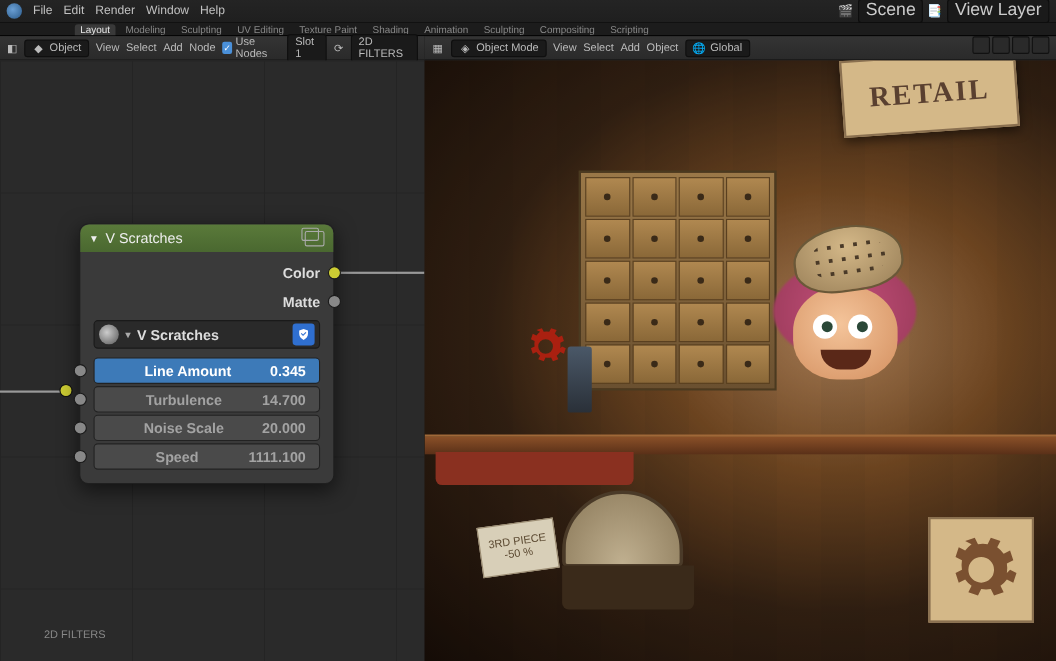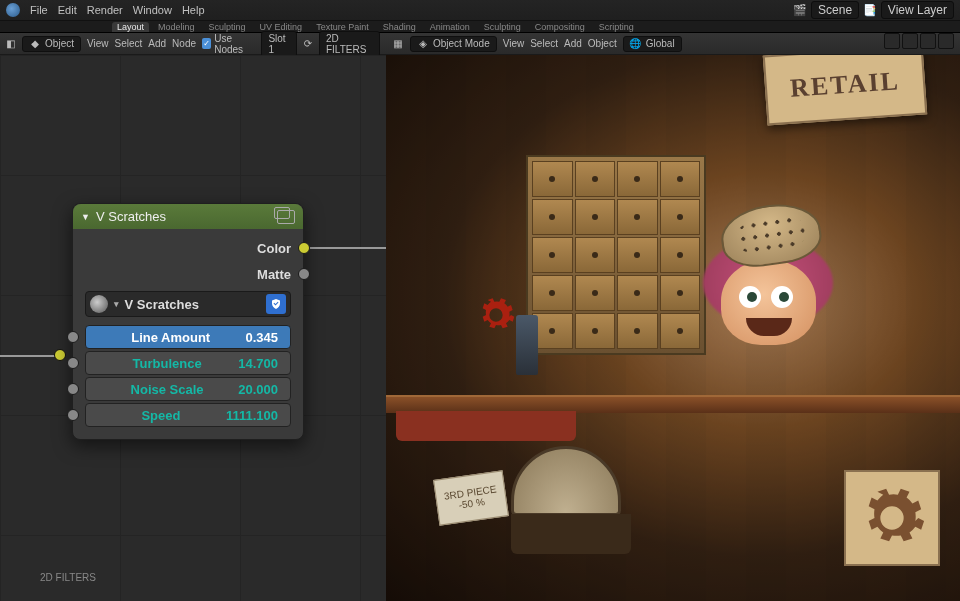--- a/index.html
+++ b/index.html
@@ -3,24 +3,24 @@
 <meta charset="utf-8">
 <style>
 * { margin: 0; padding: 0; box-sizing: border-box; font-family: -apple-system, "Segoe UI", sans-serif; }
 body { width: 960px; height: 601px; background: #2a2a2a; overflow: hidden; position: relative; }
 
 
 .menubar { height: 21px; background: linear-gradient(#242424,#1f1f1f); display: flex; align-items: center; padding: 0 6px; border-bottom: 1px solid #111; color: #c0c0c0; font-size: 11px; gap: 10px; }
 .menubar .logo { width: 14px; height: 14px; border-radius: 50%; background: radial-gradient(circle at 40% 40%, #6a9fd4, #2a5a8a); }
 .menubar span { cursor: default; }
 .menubar-right { margin-left: auto; display:flex; gap:4px; align-items:center; }
-.scene-field, .viewlayer-field { background:#1a1a1a; border:1px solid #0d0d0d; border-radius:3px; padding:1px 6px; font-size:12px; color:#ccc; }
-
-
-.tabsrow { height: 12px; background:#1c1c1c; border-bottom:1px solid #000; display:flex; gap:4px; padding-left:112px; font-size:9px; color:#888; align-items:center; }
+.scene-field, .viewlayer-field { background:#1a1a1a; border:1px solid #0d0d0d; border-radius:3px; padding:1px 6px; font-size:16px; color:#ccc; }
+
+
+.tabsrow { height: 12px; background:#1c1c1c; border-bottom:1px solid #000; display:flex; gap:4px; padding-left:68px; font-size:9px; color:#888; align-items:center; }
 .tabsrow .tab { padding:0 5px; border-radius:3px 3px 0 0; }
 .tabsrow .tab.active { background:#393939; color:#e8e8e8; }
 
 
 .workspace { position:absolute; top:33px; left:0; right:0; bottom:0; display:flex; }
 .left-pane { width:386px; background:#2a2a2a; position:relative; display:flex; flex-direction:column; }
 .right-pane { flex:1; background:#1a1a1a; position:relative; display:flex; flex-direction:column; }
 
 
 .pane-header { height:22px; background:linear-gradient(#343434,#2a2a2a); border-bottom:1px solid #1a1a1a; display:flex; align-items:center; gap:6px; padding:0 6px; font-size:10px; color:#bbb; }
@@ -46,21 +46,21 @@
 .sock-dot.out { right:-7px; }
 .sock-dot.in { left:-7px; }
 .sock-dot.yellow { background:#cccc33; }
 .sock-dot.grey { background:#888; }
 
 .grp-row { display:flex; align-items:center; gap:6px; margin:4px 12px 8px 12px; background:#2a2a2a; border:1px solid #1a1a1a; border-radius:4px; padding:2px 4px; }
 .grp-row .gicon { width:18px; height:18px; border-radius:50%; background:radial-gradient(circle at 40% 40%, #ccc, #555); }
 .grp-row .gname { flex:1; font-size:13px; color:#ddd; }
 .grp-row .shield { width:20px; height:20px; background:#2f6fd0; border-radius:3px; display:flex; align-items:center; justify-content:center; }
 
-.prop-row { display:flex; align-items:center; margin:2px 12px; height:24px; background:#4a4a4a; border:1px solid #222; border-radius:4px; font-size:13px; color:#14b8a6; position:relative; }
+.prop-row { display:flex; align-items:center; margin:2px 12px; height:24px; background:#4a4a4a; border:1px solid #222; border-radius:4px; font-size:13px; color:#a3a3a3; position:relative; }
 .prop-row.active { background:#3d7ab8; color:#fff; }
 .prop-row .plabel { flex:1; padding-left:10px;text-align:center; }
 .prop-row .pvalue { padding-right:12px; font-variant-numeric: tabular-nums; }
 .prop-row .pdot { position:absolute; left:-19px; width:12px; height:12px; border-radius:50%; background:#888; border:1.5px solid #1a1a1a; }
 
 
 .wire { position:absolute; background:#999; height:2px; }
 .wire-in-dot { position:absolute; width:12px; height:12px; border-radius:50%; background:#cccc33; border:1.5px solid #111; }
 
 .footer-label { position:absolute; left:40px; bottom:18px; font-size:10px; color:#888; }

